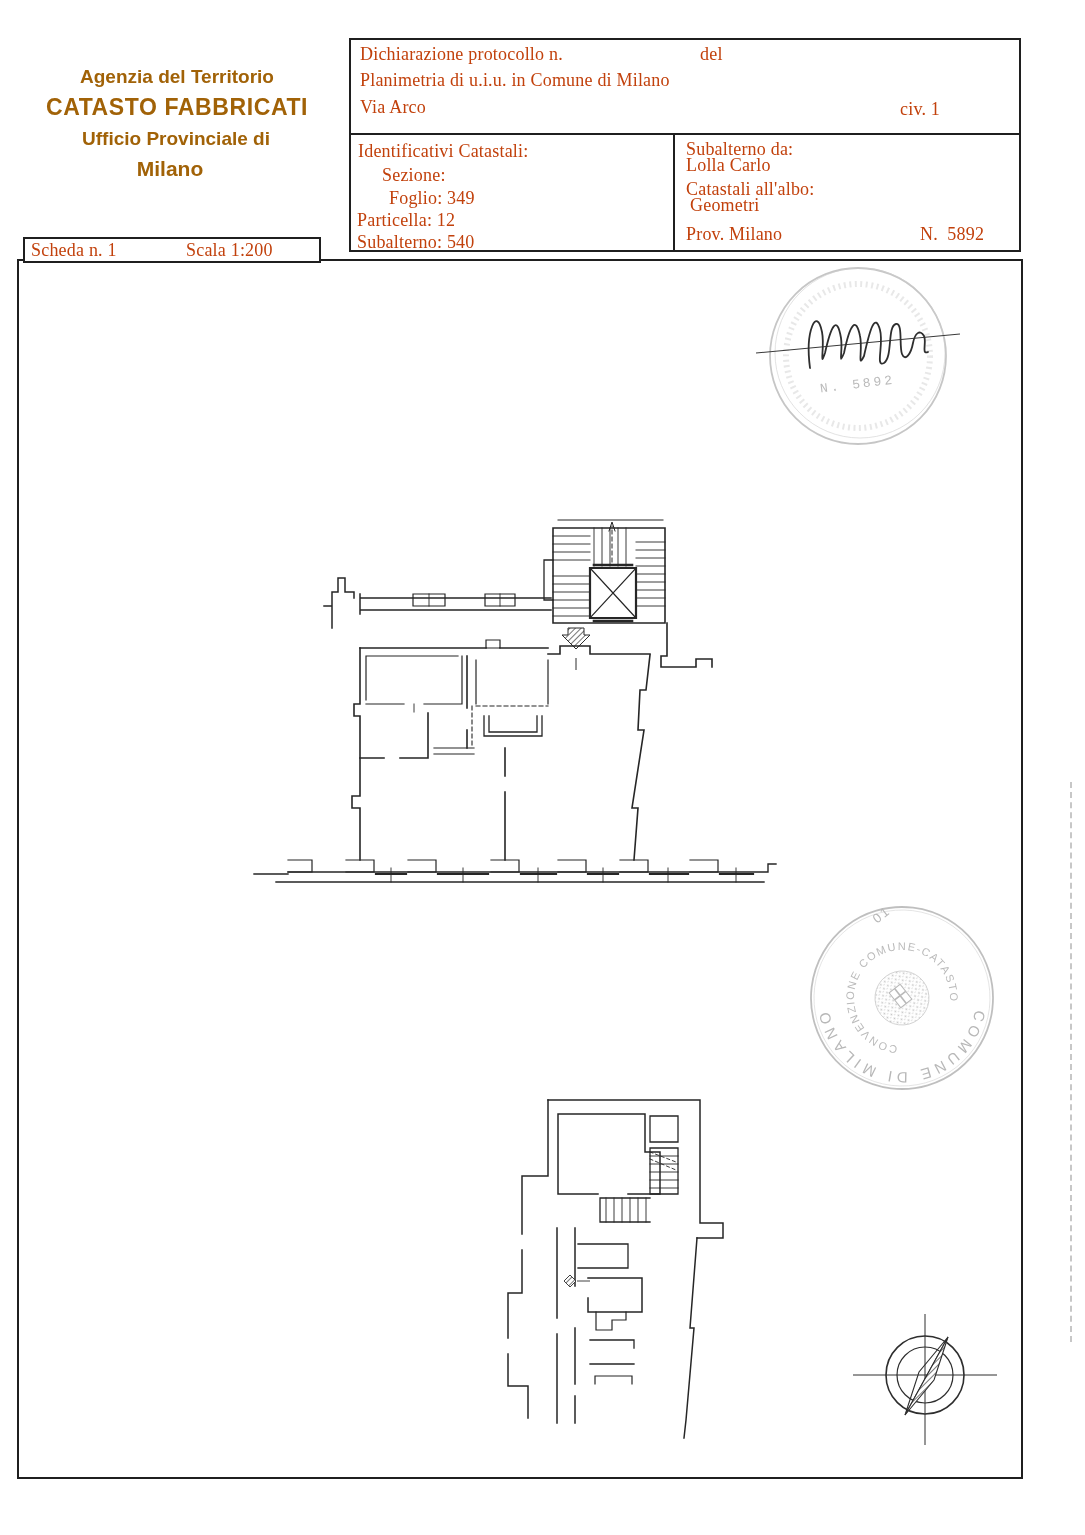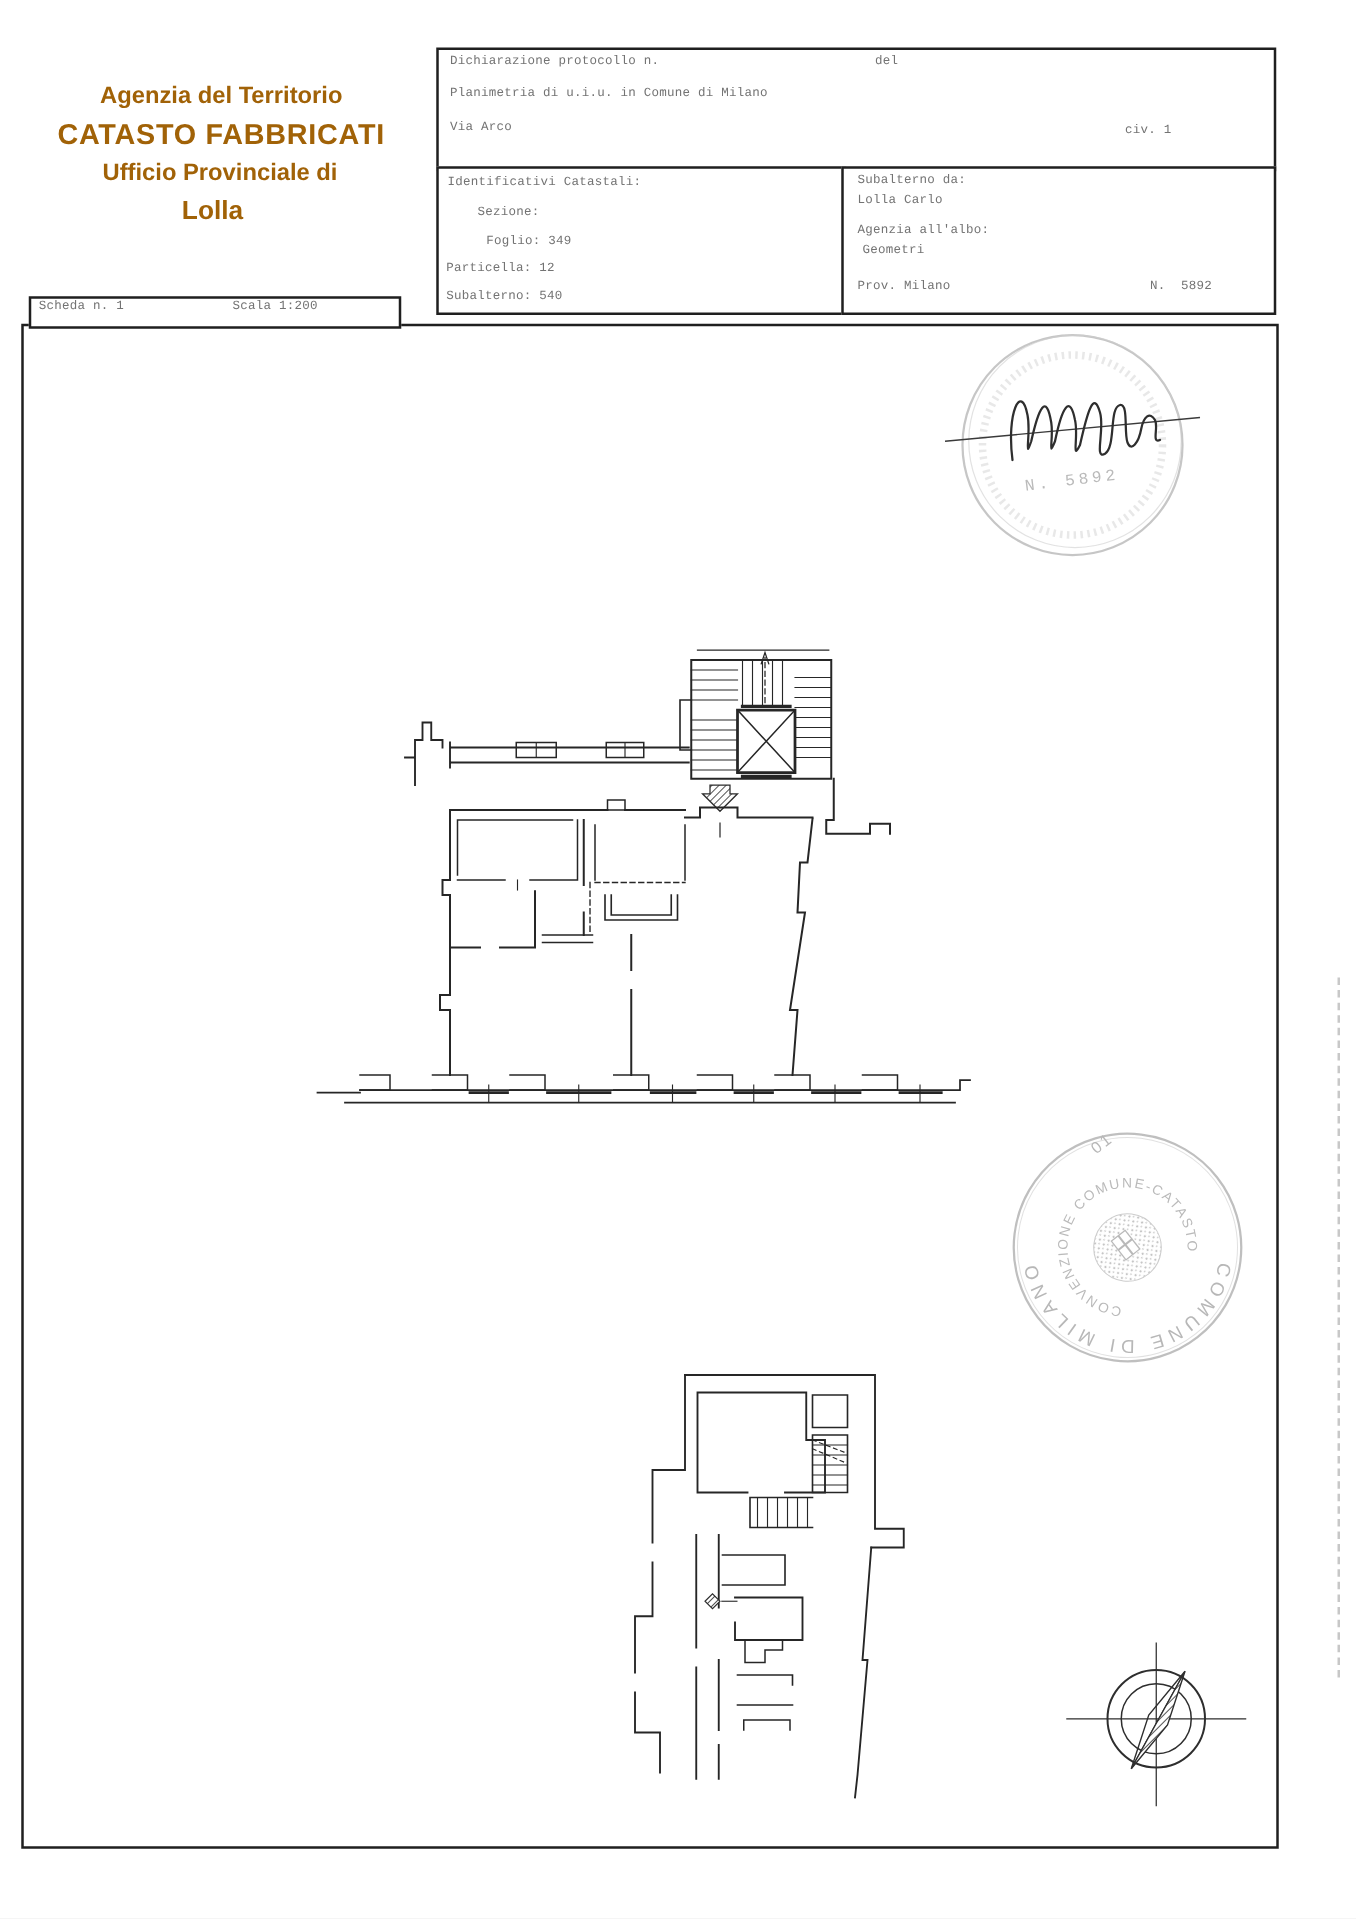--- a/index.html
+++ b/index.html
@@ -1,38 +1,38 @@
 <!DOCTYPE html>
 <html><head>
 <meta charset="utf-8">
 <style>
   html,body{margin:0;padding:0;background:#e8e8e8;}
   #page{position:relative;width:1085px;height:1535px;background:#ffffff;overflow:hidden;
         font-family:"Liberation Sans",sans-serif;color:#1e1e1e;}
   .abs{position:absolute;}
-  .mono{font-family:Liberation Mono, monospace;font-size:10px;color:#737373;letter-spacing:0.2px;white-space:pre;}
+  .mono{font-family:Liberation Serif, serif;font-size:18px;color:#c2410c;letter-spacing:0.2px;white-space:pre;}
   .box{position:absolute;border:2px solid #1f1f1f;background:#fff;}
   .agency{position:absolute;font-weight:700;color:#a16207;transform:translateX(-50%);white-space:nowrap;}
   .title{position:absolute;transform:translateX(-50%);color:#2c2c2c;white-space:nowrap;}
   .lbl{position:absolute;font-size:13.5px;color:#1f1f1f;white-space:pre-line;line-height:1.18;}
   .lbl.c{transform:translateX(-50%);text-align:center;}
   .lbl.v{transform:translate(-50%,-50%) rotate(-90deg);transform-origin:center;white-space:nowrap;}
   svg{position:absolute;overflow:visible;}
   .artifact-dash{position:absolute;border-left:2px dashed #9b9b9b;opacity:.55;}
 </style>
 </head>
 <body>
 
 <div id="page">
 
   <div>
     <div class="agency" style="left:177px;top:66px;font-size:19px;">Agenzia del Territorio</div>
     <div class="agency" style="left:177px;top:94px;font-size:23px;letter-spacing:0.6px;">CATASTO FABBRICATI</div>
     <div class="agency" style="left:176px;top:128px;font-size:19px;">Ufficio Provinciale di</div>
-    <div class="agency" style="left:170px;top:157px;font-size:21px;">Lolla</div>
+    <div class="agency" style="left:170px;top:157px;font-size:21px;">Milano</div>
   </div>
 
   <div class="box" style="left:349px;top:38px;width:668px;height:95px;"></div>
   <div class="box" style="left:349px;top:133px;width:324px;height:115px;"></div>
   <div class="box" style="left:673px;top:133px;width:344px;height:115px;"></div>
   <div class="box" style="left:23px;top:237px;width:294px;height:22px;z-index:3;"></div>
 
   <div class="mono abs" style="left:360px;top:44px;">Dichiarazione protocollo n.</div>
   <div class="mono abs" style="left:700px;top:44px;">del</div>
   <div class="mono abs" style="left:360px;top:70px;">Planimetria di u.i.u. in Comune di Milano</div>
@@ -40,21 +40,21 @@
   <div class="mono abs" style="left:872px;top:99px;margin-left:28px;">civ. 1</div>
 
   <div class="mono abs" style="left:358px;top:141px;">Identificativi Catastali:</div>
   <div class="mono abs" style="left:382px;top:165px;">Sezione:</div>
   <div class="mono abs" style="left:389px;top:188px;">Foglio: 349</div>
   <div class="mono abs" style="left:357px;top:210px;">Particella: 12</div>
   <div class="mono abs" style="left:357px;top:232px;">Subalterno: 540</div>
 
   <div class="mono abs" style="left:686px;top:139px;">Subalterno da:</div>
   <div class="mono abs" style="left:686px;top:155px;">Lolla Carlo</div>
-  <div class="mono abs" style="left:686px;top:179px;">Agenzia all'albo:</div>
+  <div class="mono abs" style="left:686px;top:179px;">Catastali all'albo:</div>
   <div class="mono abs" style="left:690px;top:195px;">Geometri</div>
   <div class="mono abs" style="left:686px;top:224px;">Prov. Milano</div>
   <div class="mono abs" style="left:920px;top:224px;">N.  5892</div>
 
   <div class="mono abs" style="left:31px;top:240px;z-index:4;text-align:right;">Scheda n. 1</div>
   <div class="mono abs" style="left:186px;top:240px;z-index:4;">Scala 1:200</div>
 
   <div class="box" style="left:17px;top:259px;width:1002px;height:1216px;z-index:1;"></div>
 
   <div class="artifact-dash" style="left:1070px;top:782px;height:560px;"></div>

